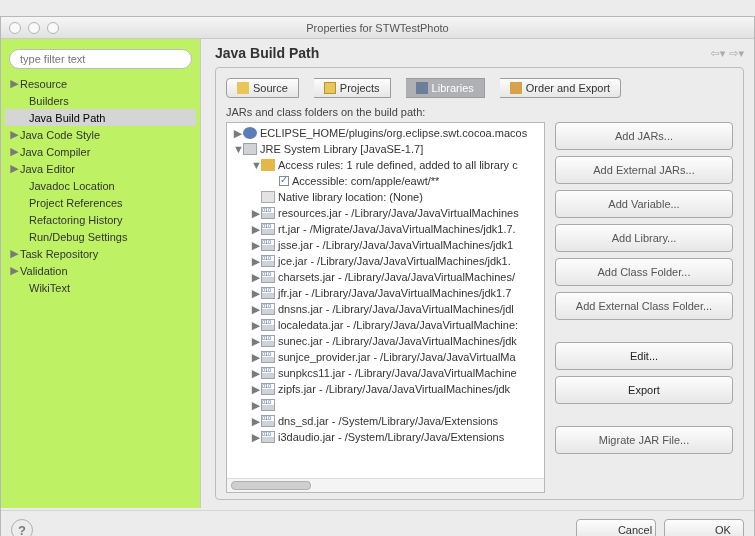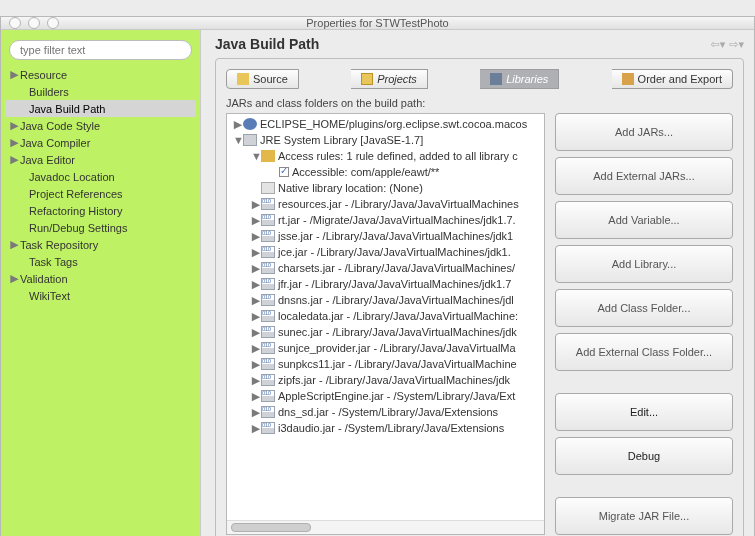--- a/index.html
+++ b/index.html
@@ -18,24 +18,24 @@
   .nav-item.sel { background:#d5d5d5; color:#000;}
   .tri { width:11px; text-align:center; color:#7a7a7a;}
   .nav-item .lbl {}
   .nav-item.child { padding-left:24px;}
   .main { flex:1; display:flex; flex-direction:column; padding:4px 10px 8px 14px;}
   .page-header { display:flex; align-items:center; padding:2px 0 6px 0;}
   .page-header h1 { font-size:14px; font-weight:bold; margin:0; flex:1;}
   .nav-arrows { display:flex; gap:4px; color:#aaa;}
   .nav-arrows span { cursor:default;}
   .panel { flex:1; border:1px solid #bdbdbd; border-radius:4px; background:#ececec; padding:10px 10px 6px 10px; display:flex; flex-direction:column; min-height:0;}
-  .tabs { display:flex; justify-content:space-between; gap:4px; margin-bottom:8px;}
+  .tabs { display:flex; justify-content:flex-start; gap:15px; margin-bottom:8px;}
   .tab { display:flex; align-items:center; gap:4px; padding:3px 10px; border:1px solid #9c9c9c; background:linear-gradient(#fdfdfd,#e6e6e6); cursor:default;}
   .tab.first{ border-radius:4px 0 0 4px;}
-  .tab.mid { border-left:none;font-style:italic;}
+  .tab.mid { border-left:none;}
   .tab.last{ border-radius:0 4px 4px 0; border-left:none;}
   .tab.active { background:#aeb0b3; color:#fff;}
   .tab .ticon { width:12px; height:12px; display:inline-block;}
   .ic-source{ background:#e8c65a;}
   .ic-proj{ background:#e8c65a; border:1px solid #b8932a;}
   .ic-lib{ background:#6b7f9b;}
   .ic-ord{ background:#d8a24a;}
   .subhead { color:#444; margin-bottom:4px;}
   .content-row { flex:1; display:flex; gap:10px; min-height:0;}
   .tree-wrap { flex:1; border:1px solid #b8b8b8; background:#fff; min-height:0; display:flex; flex-direction:column;}
@@ -47,21 +47,21 @@
   .ic-jre{ background:#cfd3d8; border:1px solid #9aa2ac;}
   .ic-rule{ background:#e3b74a;}
   .ic-check{ border:1px solid #8a8a8a; width:10px; height:10px; background:#fff; position:relative;}
   .ic-check:after{content:"✓"; position:absolute; top:-3px; left:0; font-size:10px; color:#4a76b8;}
   .ic-native{ background:#e3e3e3; border:1px solid #aaa;}
   .ic-jar{ background:linear-gradient(#fff 50%,#cfd3d8 50%); border:1px solid #9aa2ac; position:relative;}
   .ic-jar:before{content:"010"; position:absolute; top:-1px; left:0; font-size:6px; color:#5a7db8; letter-spacing:-0.5px;}
   .hscroll { height:14px; border-top:1px solid #ddd; background:#f4f4f4; position:relative;}
   .hand { position:absolute; left:4px; top:2px; width:80px; height:9px; background:#cfcfcf; border:1px solid #b0b0b0; border-radius:4px;}
   .btncol { width:178px; display:flex; flex-direction:column; gap:6px;}
-  .btn { height:38px; border:1px solid #a9a9a9; border-radius:4px; background:linear-gradient(#fdfdfd,#e7e7e7); display:flex; align-items:center; justify-content:center; color:#555; cursor:default; font-size:11px; white-space:nowrap;}
+  .btn { height:28px; border:1px solid #a9a9a9; border-radius:4px; background:linear-gradient(#fdfdfd,#e7e7e7); display:flex; align-items:center; justify-content:center; color:#555; cursor:default; font-size:11px; white-space:nowrap;}
   .btn.enabled { color:#222;}
   .gap { height:10px;}
   .footer { display:flex; align-items:center; gap:8px; padding:8px 10px 10px 10px; border-top:1px solid #d5d5d5; margin-top:2px;}
   .help { width:22px; height:22px; border:1px solid #b0b0b0; border-radius:50%; display:flex; align-items:center; justify-content:center; color:#7a7a7a; font-weight:bold; font-size:13px;}
   .footer .spacer{flex:1;}
   .fbtn { width:80px; height:22px; border:1px solid #a9a9a9; border-radius:4px; background:linear-gradient(#fdfdfd,#e7e7e7); display:flex; align-items:center; justify-content:center;padding-left:38px;}
 </style>
 </head>
 <body>
 
@@ -114,23 +114,20 @@
           <div class="nav-item child">
             <span class="lbl">Refactoring History</span>
           </div>
           <div class="nav-item child">
             <span class="lbl">Run/Debug Settings</span>
           </div>
           <div class="nav-item">
             <span class="tri">▶</span>
             <span class="lbl">Task Repository</span>
           </div>
-          <div class="nav-item child">
-            <span class="lbl">Task Tags</span>
-          </div>
           <div class="nav-item">
             <span class="tri">▶</span>
             <span class="lbl">Validation</span>
           </div>
           <div class="nav-item child">
             <span class="lbl">WikiText</span>
           </div>
         </div>
     </div>
 
@@ -247,21 +244,20 @@
                   <span>sunpkcs11.jar - /Library/Java/JavaVirtualMachine</span>
                 </div>
                 <div class="tree-row" style="padding-left: 24px;">
                   <span class="tri">▶</span>
                   <span class="ticon2 ic-jar"></span>
                   <span>zipfs.jar - /Library/Java/JavaVirtualMachines/jdk</span>
                 </div>
                 <div class="tree-row" style="padding-left: 24px;">
                   <span class="tri">▶</span>
                   <span class="ticon2 ic-jar"></span>
-                  <span>AppleScriptEngine.jar - /System/Library/Java/Ext</span>
                 </div>
                 <div class="tree-row" style="padding-left: 24px;">
                   <span class="tri">▶</span>
                   <span class="ticon2 ic-jar"></span>
                   <span>dns_sd.jar - /System/Library/Java/Extensions</span>
                 </div>
                 <div class="tree-row" style="padding-left: 24px;">
                   <span class="tri">▶</span>
                   <span class="ticon2 ic-jar"></span>
                   <span>i3daudio.jar - /System/Library/Java/Extensions</span>
@@ -273,21 +269,21 @@
           </div>
           <div class="btncol">
             <div class="btn">Add JARs...</div>
             <div class="btn">Add External JARs...</div>
             <div class="btn">Add Variable...</div>
             <div class="btn">Add Library...</div>
             <div class="btn">Add Class Folder...</div>
             <div class="btn">Add External Class Folder...</div>
             <div class="gap"></div>
             <div class="btn enabled">Edit...</div>
-            <div class="btn enabled">Debug</div>
+            <div class="btn enabled">Export</div>
             <div class="gap"></div>
             <div class="btn">Migrate JAR File...</div>
           </div>
         </div>
       </div>
     </div>
 
   </div>
 
   <div class="footer">

